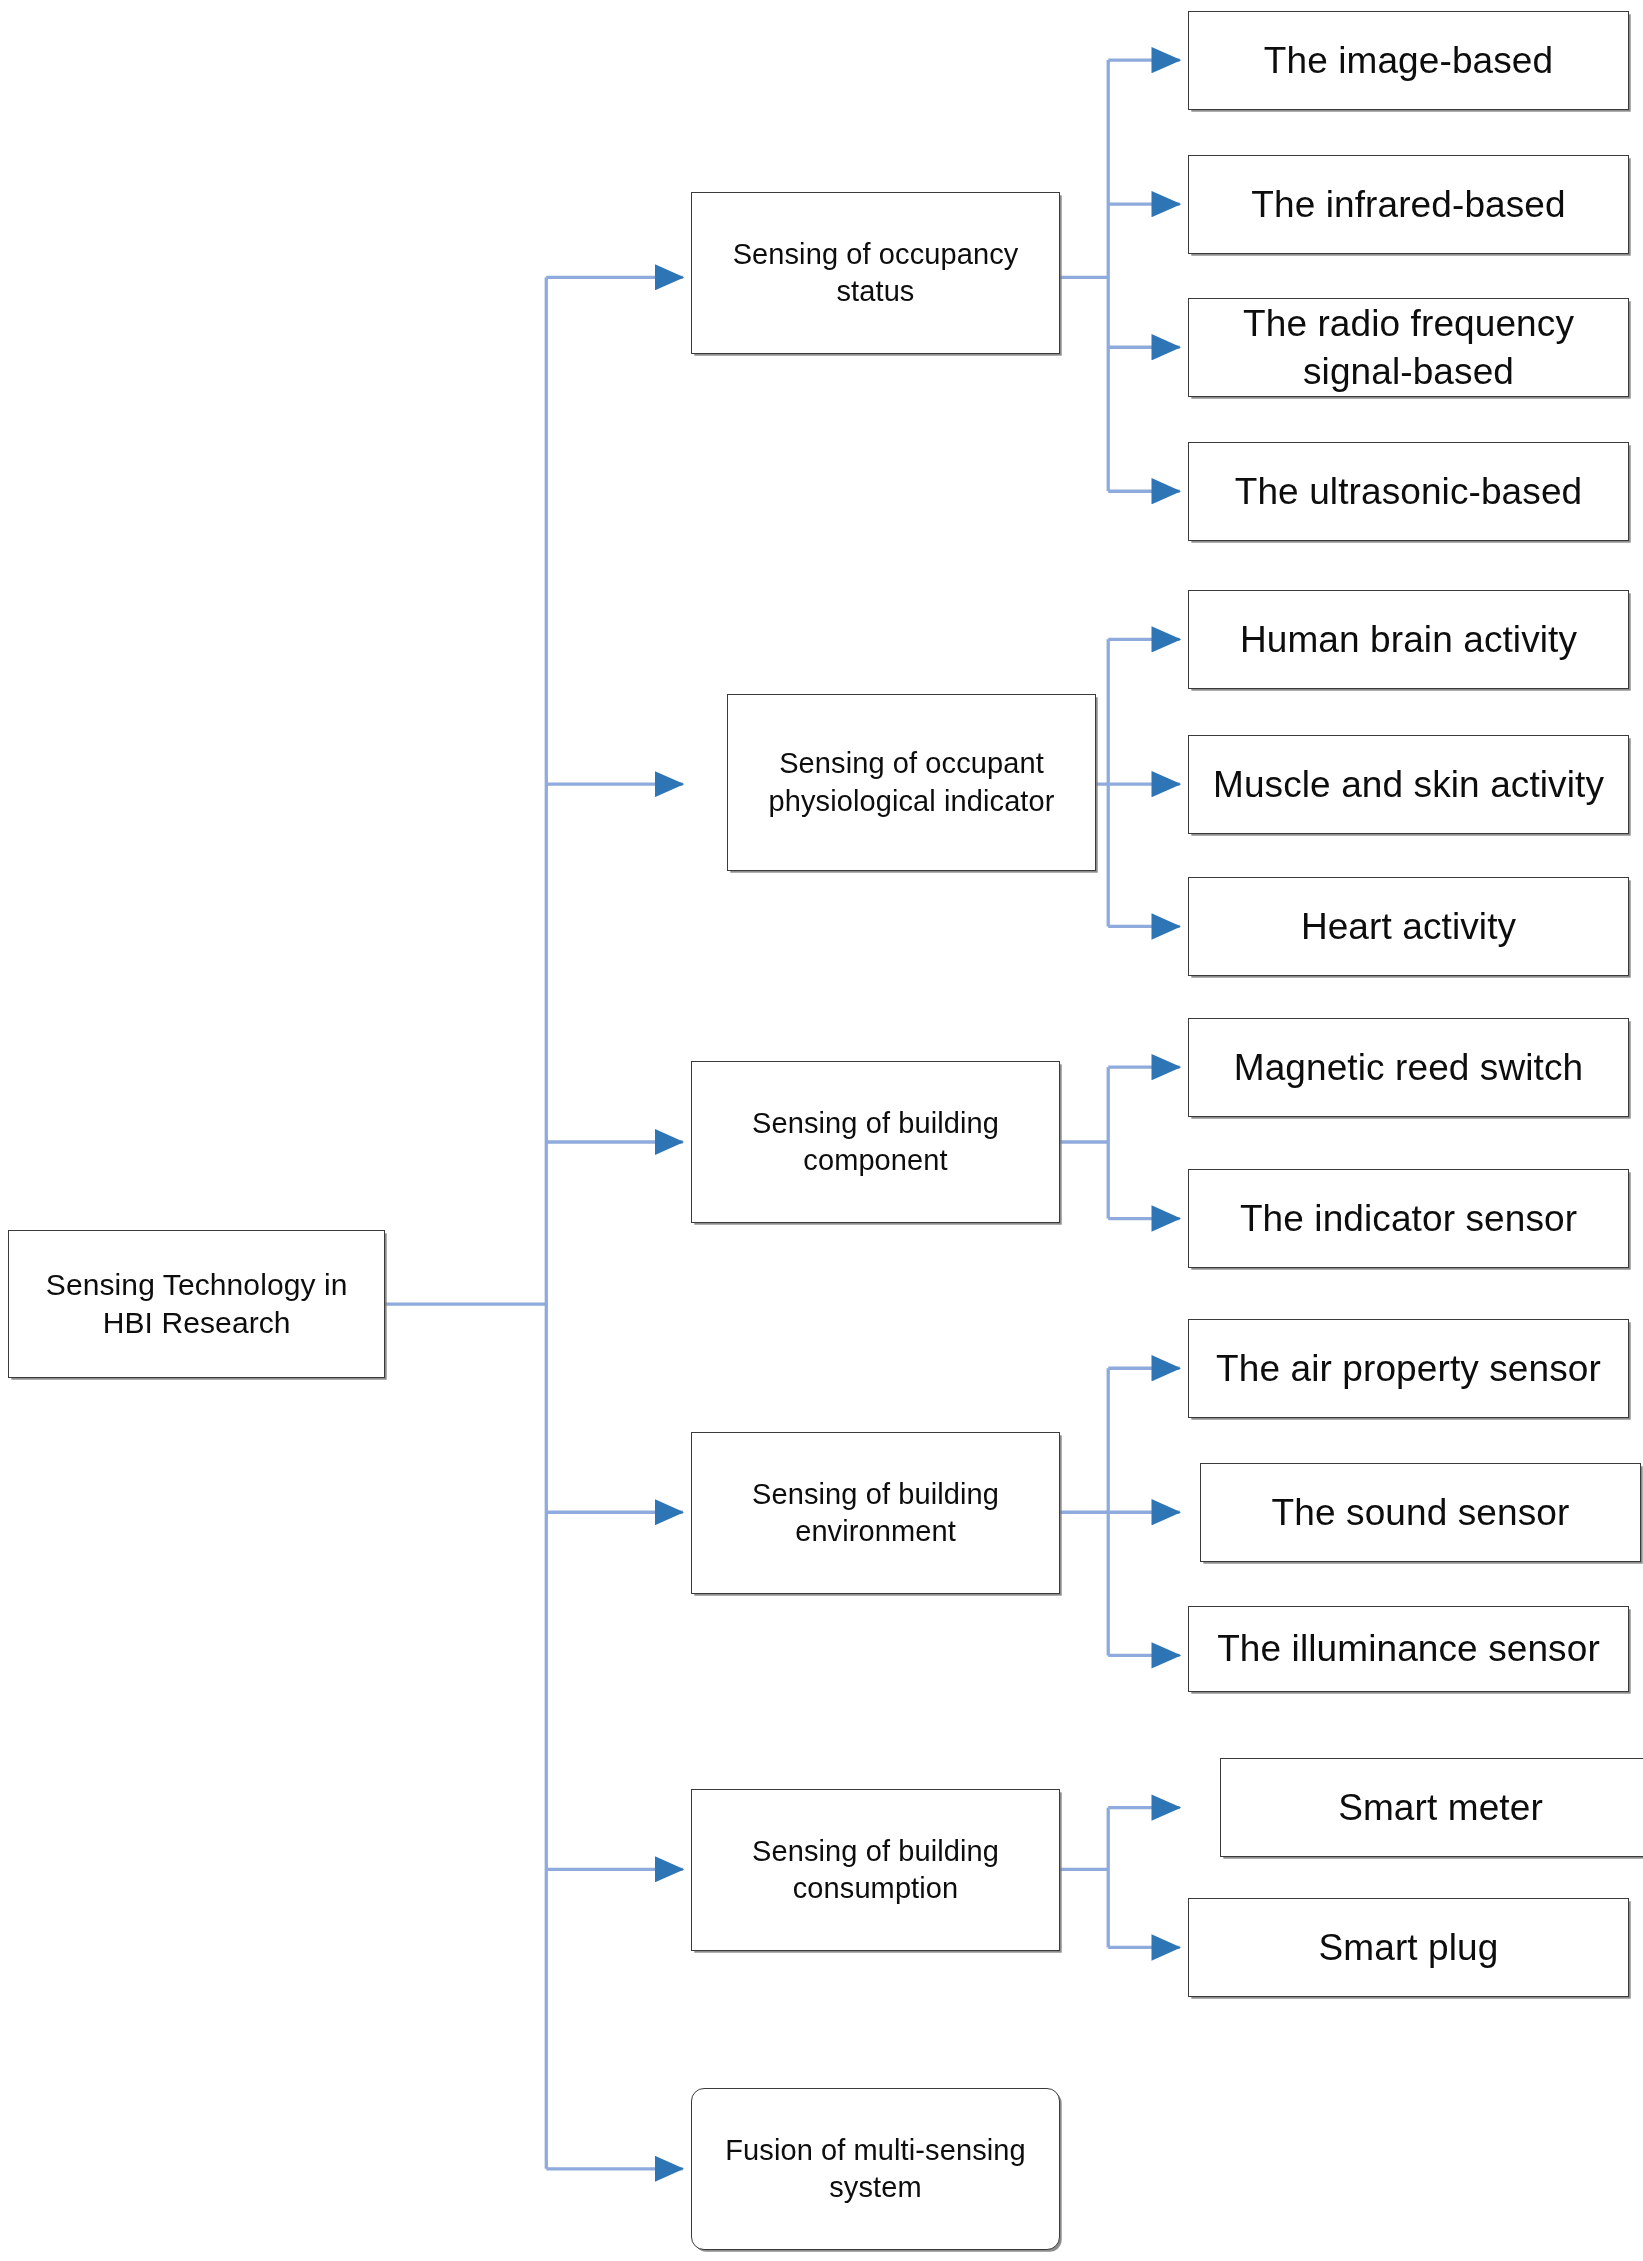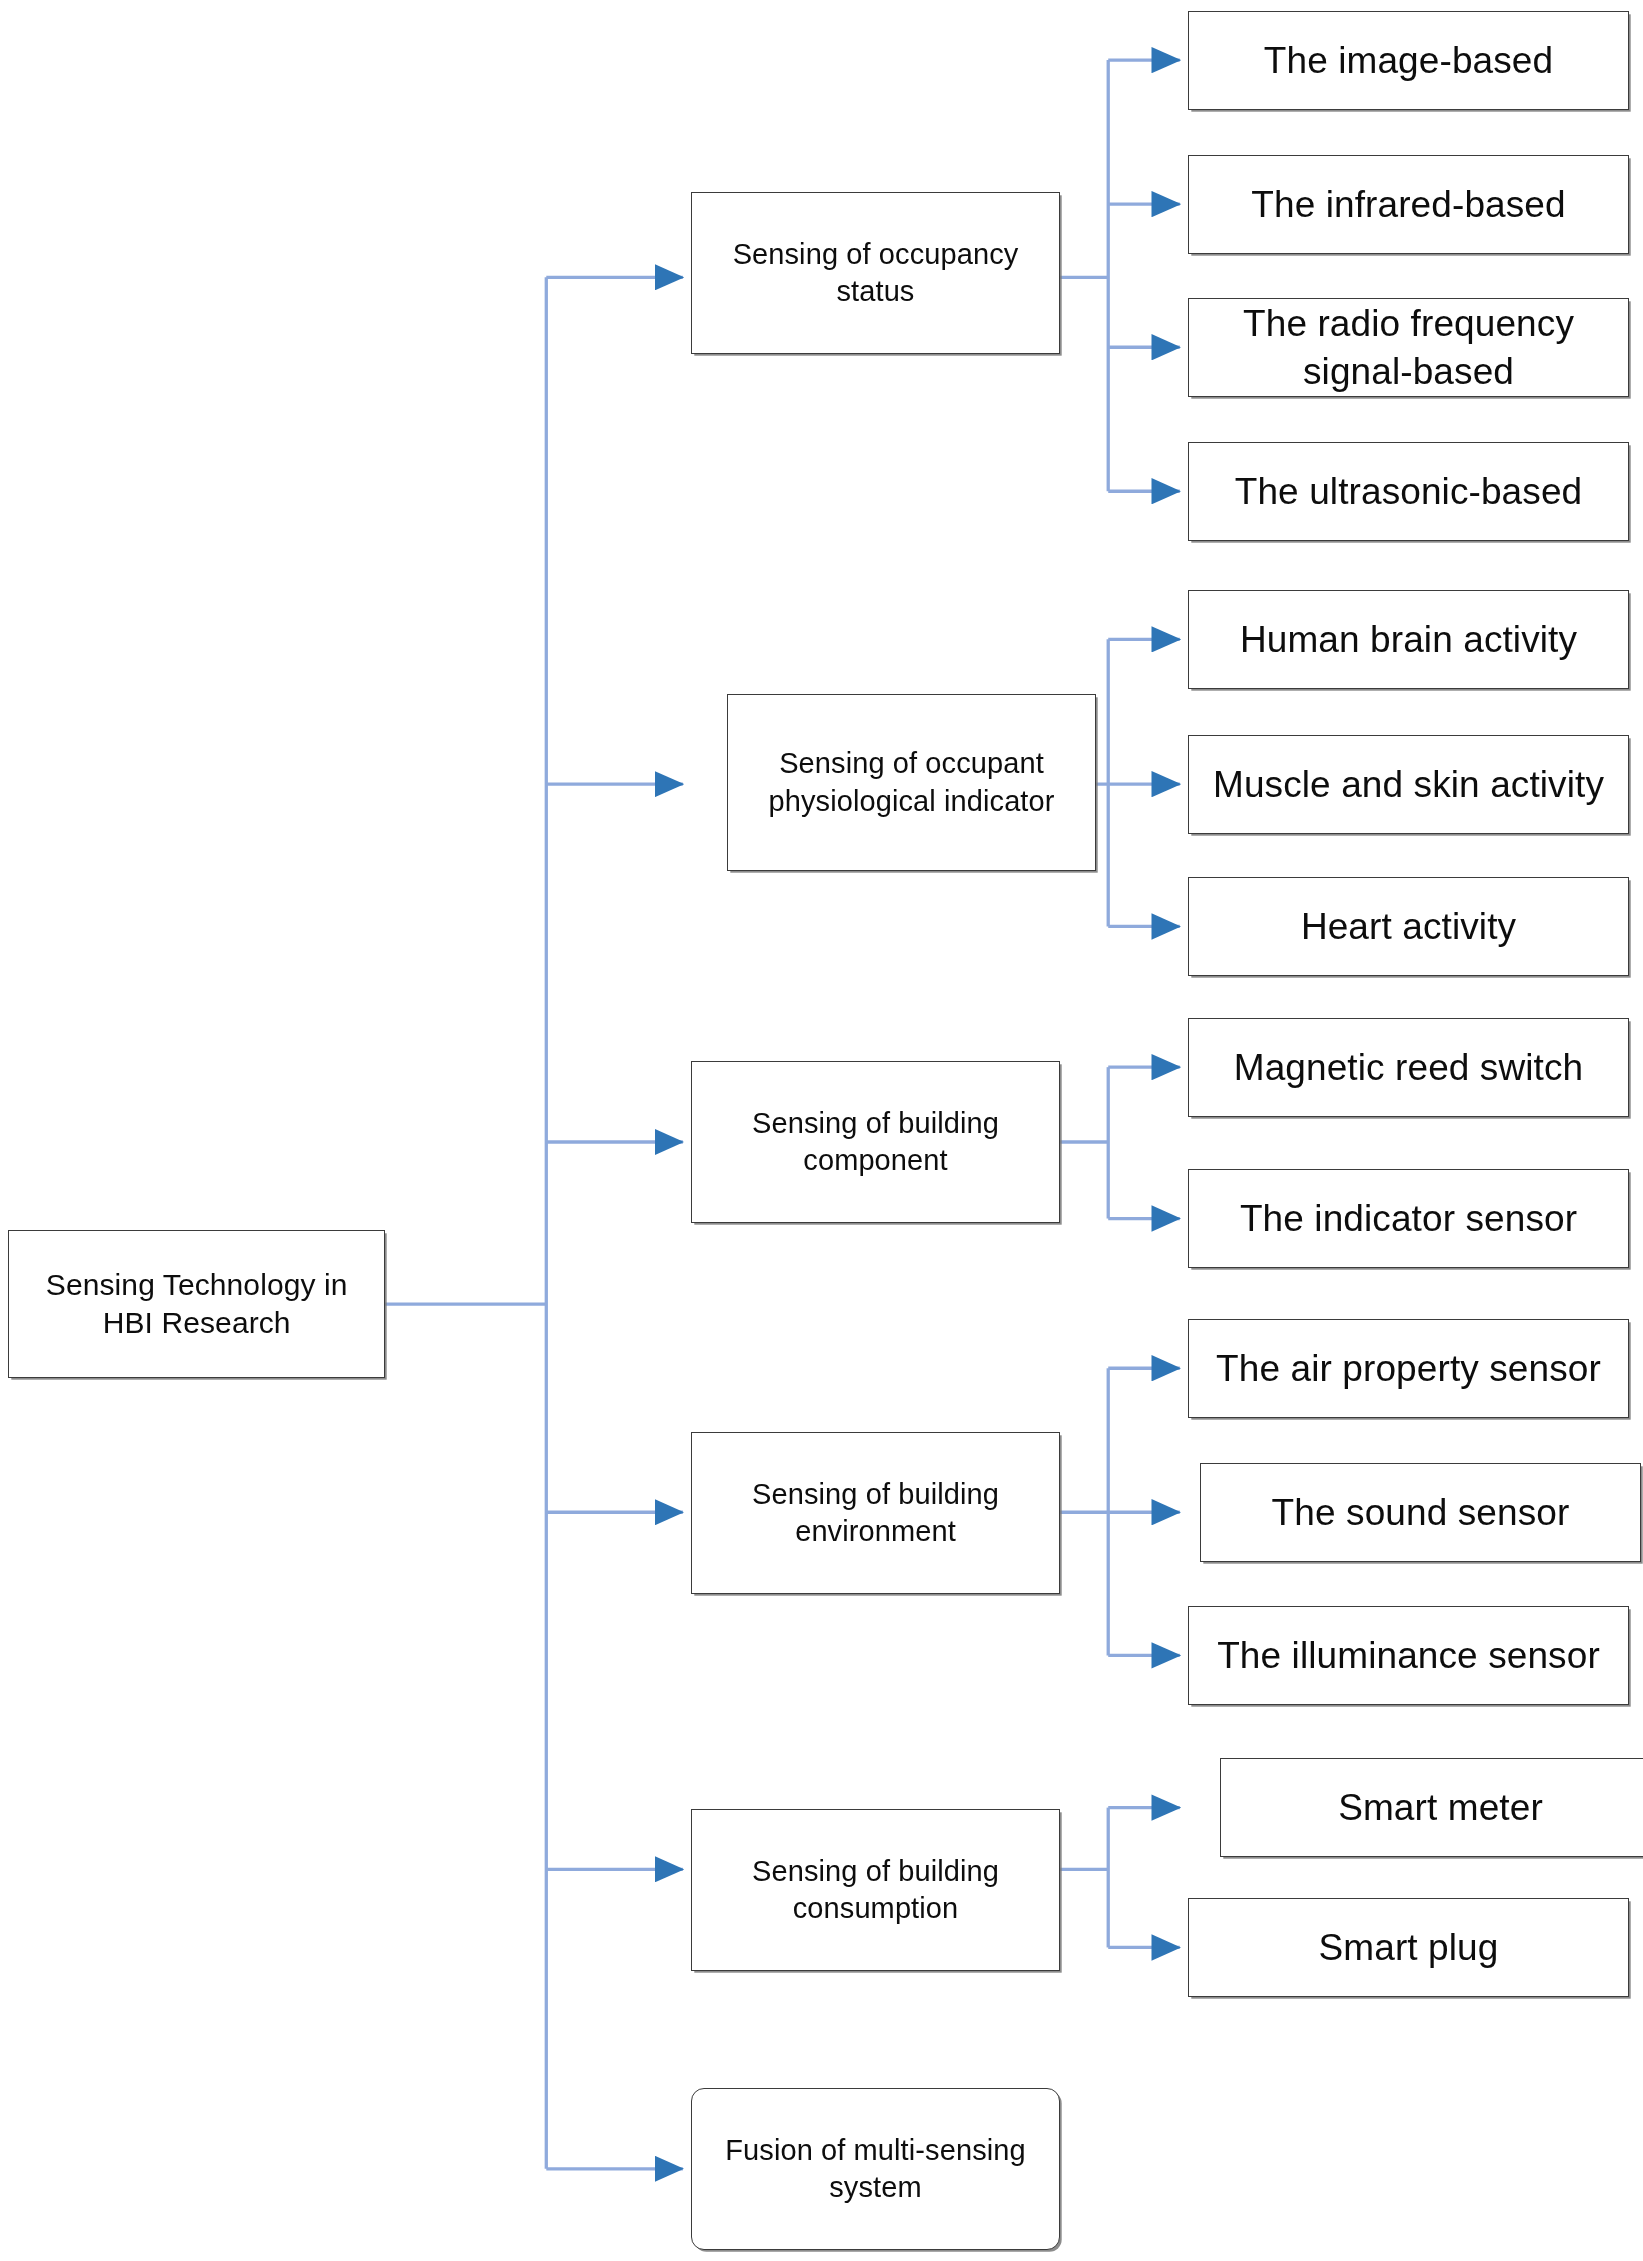--- a/index.html
+++ b/index.html
@@ -107,21 +107,21 @@
   </div>
 
   <div class="node l2" style="left:691px;top:1061px;width:369px;height:162px;">
     <span>Sensing of building component</span>
   </div>
 
   <div class="node l2" style="left:691px;top:1432px;width:369px;height:162px;">
     <span>Sensing of building environment</span>
   </div>
 
-  <div class="node l2" style="left:691px;top:1789px;width:369px;height:162px;margin-top:20px;">
+  <div class="node l2" style="left:691px;top:1789px;width:369px;height:162px;">
     <span>Sensing of building consumption</span>
   </div>
 
   <div class="node l2" style="left:691px;top:2088px;width:369px;height:162px;border-radius:13px;">
     <span>Fusion of multi-sensing system</span>
   </div>
 
   <div class="node l3" style="left:1188px;top:10.7px;width:441px;height:99px;">
     <span>The image-based</span>
   </div>
@@ -151,21 +151,21 @@
   <div class="node l3" style="left:1188px;top:1169px;width:441px;height:99px;">
     <span>The indicator sensor</span>
   </div>
 
   <div class="node l3" style="left:1188px;top:1319px;width:441px;height:99px;">
     <span>The air property sensor</span>
   </div>
   <div class="node l3" style="left:1200px;top:1463px;width:441px;height:99px;">
     <span>The sound sensor</span>
   </div>
-  <div class="node l3" style="left:1188px;top:1606px;width:441px;height:99px;">
+  <div class="node l3" style="left:1188px;top:1606px;width:441px;height:86px;">
     <span>The illuminance sensor</span>
   </div>
 
   <div class="node l3" style="left:1220px;top:1758px;width:441px;height:99px;">
     <span>Smart meter</span>
   </div>
   <div class="node l3" style="left:1188px;top:1898px;width:441px;height:99px;">
     <span>Smart plug</span>
   </div>
 

